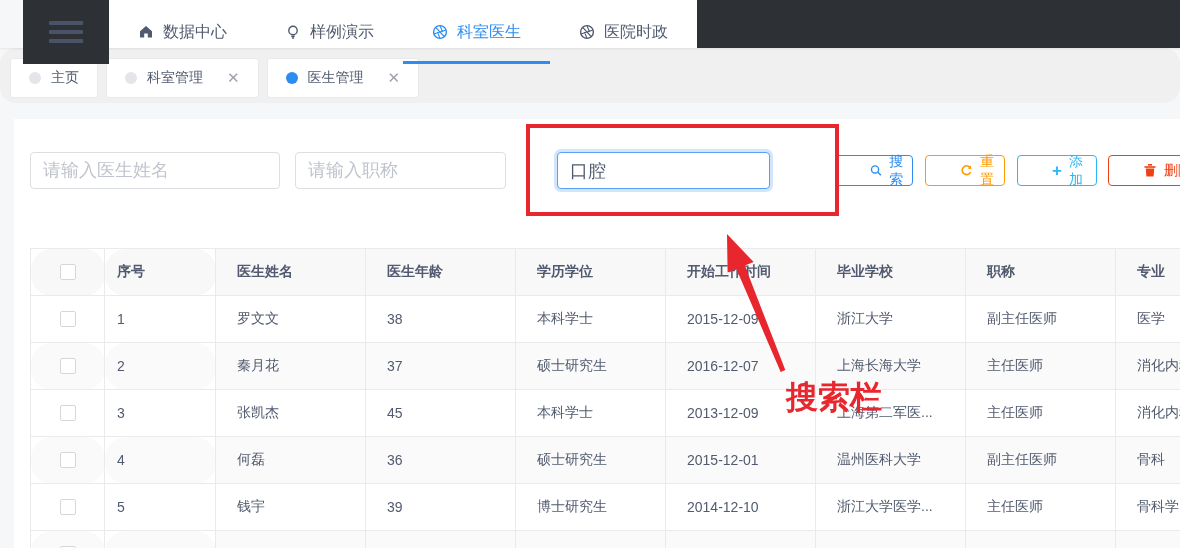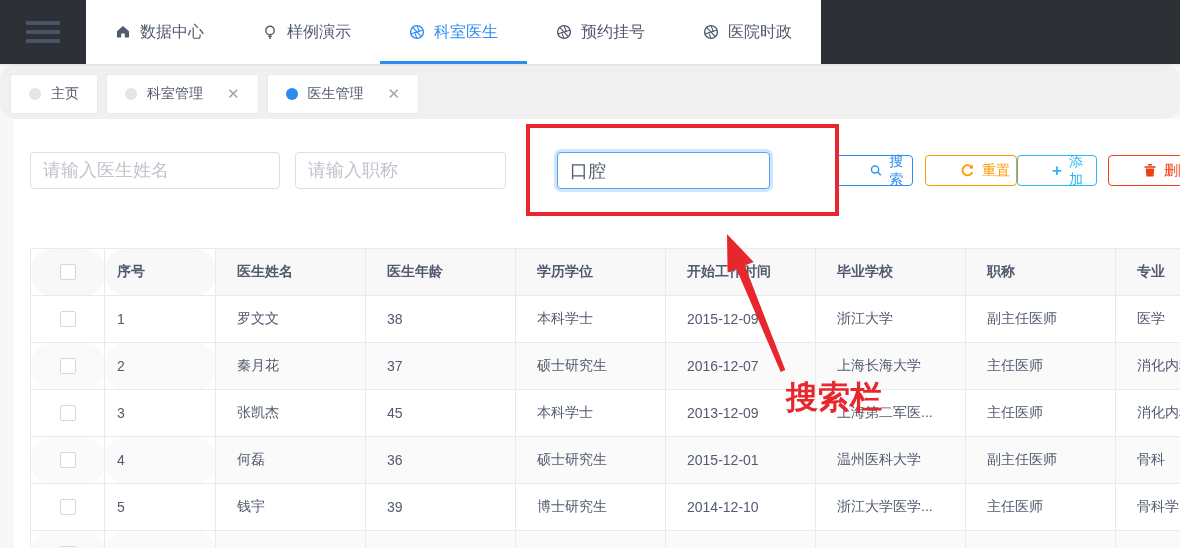--- a/index.html
+++ b/index.html
@@ -1,20 +1,20 @@
 <!DOCTYPE html>
 <html><head>
 <meta charset="utf-8">
 <style>
   * { margin:0; padding:0; box-sizing:border-box; }
   html,body { width:1180px; height:548px; overflow:hidden; }
   body { font-family:"Liberation Sans","DejaVu Sans",sans-serif; background:#f5f7f9; position:relative; color:#515a6e; }
 
   
-  .topnav { display:flex; height:64px; position:relative; z-index:2; box-shadow:0 1px 2px rgba(0,0,0,.08); }
+  .topnav { display:flex; height:48px; position:relative; z-index:2; box-shadow:0 1px 2px rgba(0,0,0,.08);padding-left:23px; }
   .hamburger { width:86px; height:64px; background:#2d3135; display:flex; flex-direction:column; justify-content:center; align-items:center; gap:5px; cursor:pointer; }
   .hamburger span { display:block; width:34px; height:4px; background:#4a5468; border-radius:1px; }
   .menu { background:#ffffff; display:flex; }
   .nav-item { position:relative; height:64px; display:flex; align-items:center; justify-content:center; gap:9px; padding:0 29px; font-size:16px; color:#515a6e; cursor:pointer; white-space:nowrap; }
   .nav-item .nicon { display:flex; align-items:center; }
   .nav-item svg { stroke:#515a6e; fill:none; }
   .nav-item.active { color:#2d8cf0; }
   .nav-item.active svg { stroke:#2d8cf0; }
   .nav-item.active::after { content:""; position:absolute; left:0; right:0; bottom:0; height:3px; background:#2d8cf0; }
   .nav-fill { flex:1; background:#2d3135; }
@@ -32,21 +32,21 @@
   .filters { position:relative; height:129px; }
   .txt { position:absolute; top:33px; height:37px; border:1px solid #dcdee2; border-radius:4px; font-size:18px; color:#515a6e; padding:0 12px; outline:none; font-family:"Liberation Sans","DejaVu Sans",sans-serif; }
   .txt::placeholder { color:#c0c4cc; }
   #inp-name { left:16px; width:250px; }
   #inp-title { left:281px; width:211px; }
   #inp-dept { left:543px; width:213px; border:1px solid #57a3f3; box-shadow:0 0 0 3px rgba(45,140,240,.22); }
 
   .btn { position:absolute; top:36px; height:31px; background:#ffffff; border-radius:4px; font-size:14px; display:flex; align-items:center; justify-content:flex-start; gap:7px; cursor:pointer; font-family:"Liberation Sans","DejaVu Sans",sans-serif;padding-left:34px; }
   .btn svg { display:block; }
   #btn-search { left:821px; width:78px; border:1px solid #2d8cf0; color:#2d8cf0; }
-  #btn-reset  { left:911px; width:92px; border:1px solid #ff9900; color:#ff9900; }
+  #btn-reset  { left:911px; width:80px; border:1px solid #ff9900; color:#ff9900; }
   #btn-add    { left:1003px; width:80px; border:1px solid #2db7f5; color:#2db7f5; }
   #btn-del    { left:1094px; width:86px; border:1px solid #ed4014; color:#ed4014; }
   .plus-glyph { font-size:17px; font-weight:bold; line-height:1; }
 
   
   .tablewrap { margin-left:16px; width:1150px; overflow:hidden; }
   table { border-collapse:collapse; table-layout:fixed; width:1235px; font-size:14px; }
   th, td { border:1px solid #e8eaec; height:47px; padding:0 0 0 21px; text-align:left; white-space:nowrap; overflow:hidden; color:#515a6e; font-weight:normal; }
   th { background:#f8f8f9; font-weight:bold; }
   col.c-check { width:74px; } col.c-idx { width:111px; } col.c-std { width:150px; } col.c-last { width:200px; }
@@ -85,29 +85,20 @@
       <span>样例演示</span>
     </div>
     <div class="nav-item active">
       <span class="nicon">
         <svg width="16" height="16" viewBox="0 0 16 16">
             <circle cx="8" cy="8" r="6.4" stroke-width="1.4"></circle>
             <path d="M8 1.6 L10.5 8 M14.2 6 L8 8 M12.5 12.8 L8 8 M8 14.4 L5.5 8 M1.8 10 L8 8 M3.5 3.2 L8 8" stroke-width="1.1"></path>
           </svg>
       </span>
       <span>科室医生</span>
-    </div>
-    <div class="nav-item">
-      <span class="nicon">
-        <svg width="16" height="16" viewBox="0 0 16 16">
-            <circle cx="8" cy="8" r="6.4" stroke-width="1.4"></circle>
-            <path d="M8 1.6 L10.5 8 M14.2 6 L8 8 M12.5 12.8 L8 8 M8 14.4 L5.5 8 M1.8 10 L8 8 M3.5 3.2 L8 8" stroke-width="1.1"></path>
-          </svg>
-      </span>
-      <span>预约挂号</span>
     </div>
     <div class="nav-item">
       <span class="nicon">
         <svg width="16" height="16" viewBox="0 0 16 16">
             <circle cx="8" cy="8" r="6.4" stroke-width="1.4"></circle>
             <path d="M8 1.6 L10.5 8 M14.2 6 L8 8 M12.5 12.8 L8 8 M8 14.4 L5.5 8 M1.8 10 L8 8 M3.5 3.2 L8 8" stroke-width="1.1"></path>
           </svg>
       </span>
       <span>医院时政</span>
     </div>

